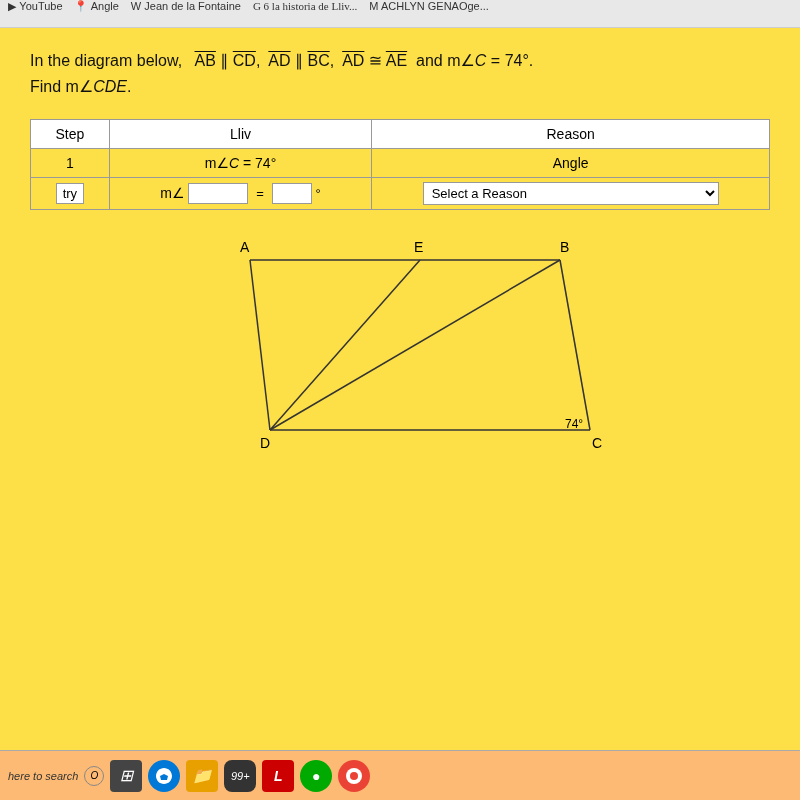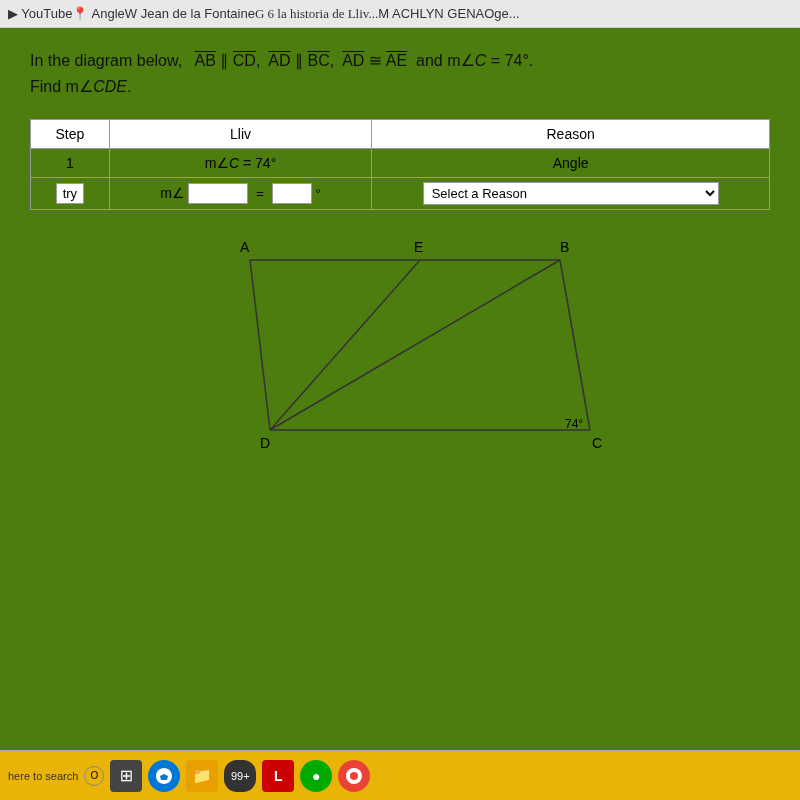--- a/index.html
+++ b/index.html
@@ -10,30 +10,31 @@
       height: 800px;
       overflow: hidden;
       position: relative;
     }
 
     
     .tab-bar {
       background: #e8e8e8;
       height: 28px;
       display: flex;
-      align-items: center;
+      align-items: flex-start;
       padding: 0 8px;
-      font-size: 13px;
+      gap: 12px;
+      font-size: 11px;
       color: #333;
       border-bottom: 1px solid #ccc;
     }
 
     
     .main-content {
-      background: #4d7c0f;
+      background: #fde047;
       margin: 0;
       padding: 20px 30px;
       height: calc(800px - 28px - 50px);
       position: relative;
     }
 
     
     .problem-statement {
       font-size: 16px;
       line-height: 1.6;
@@ -125,26 +126,27 @@
       margin-top: 10px;
     }
 
     
     .taskbar {
       position: absolute;
       bottom: 0;
       left: 0;
       width: 800px;
       height: 50px;
-      background: #eab308;
+      background: #fdba74;
       display: flex;
       align-items: center;
       padding: 0 8px;
       gap: 6px;
       border-top: 1px solid #aaa;
+      font-style: italic;
     }
 
     .taskbar-search {
       font-size: 11px;
       color: #333;
     }
 
     .taskbar-icon {
       width: 32px;
       height: 32px;
@@ -262,21 +264,21 @@
 <div class="taskbar">
   <span class="taskbar-search">here to search</span>
   <div class="tb-circle">O</div>
   <div class="taskbar-icon" style="background:#444; color:white;">⊞</div>
   <div class="taskbar-icon" style="background:#0078d7; border-radius:50%;">
     <svg width="20" height="20" viewBox="0 0 20 20">
         <path d="M10 2C5.6 2 2 5.6 2 10s3.6 8 8 8 8-3.6 8-8-3.6-8-8-8zm3 12H7l-1-4 4-2 4 2-1 4z" fill="#fff"></path>
       </svg>
   </div>
   <div class="taskbar-icon" style="background:#e8a000;">📁</div>
-  <div class="taskbar-icon" style="background:#333; color:white; font-size:11px; border-radius:13px; position:relative;">
+  <div class="taskbar-icon" style="background:#333; color:white; font-size:11px; border-radius:8px; position:relative;">
     99+
   </div>
   <div class="taskbar-icon" style="background:#c00; border-radius:4px;">
     <span style="color:white;font-weight:bold;font-size:14px;">L</span>
   </div>
   <div class="taskbar-icon" style="background:#0a0; border-radius:50%;">
     <span style="color:white;font-size:14px;">●</span>
   </div>
   <div class="taskbar-icon" style="background:#ea4335; border-radius:50%;">
     <svg width="20" height="20" viewBox="0 0 20 20">

